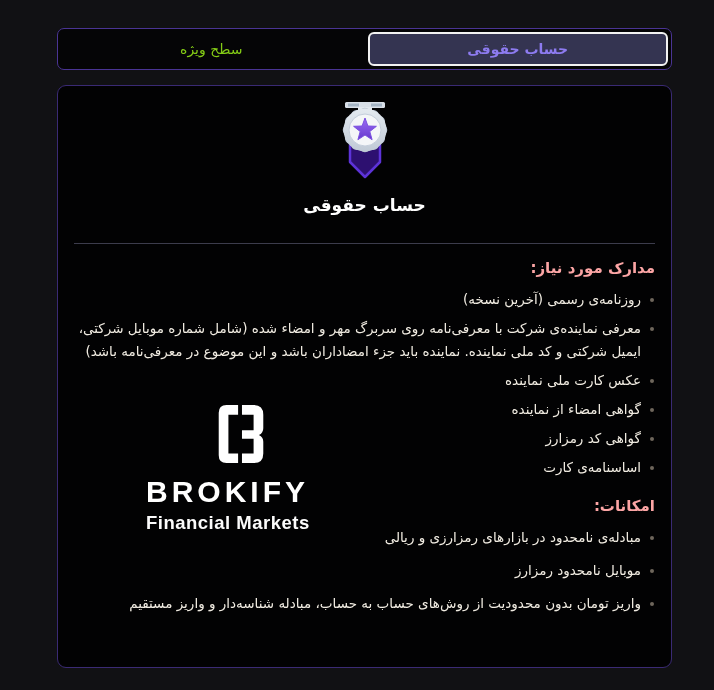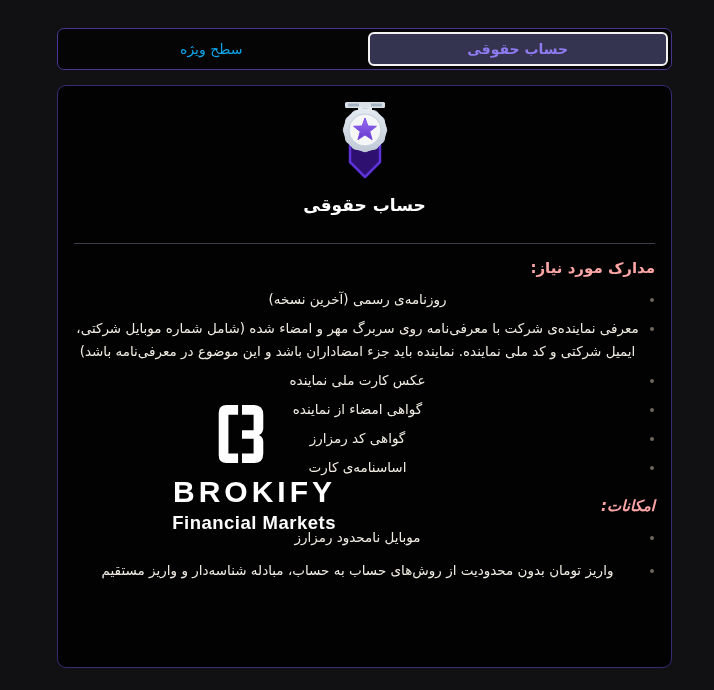--- a/index.html
+++ b/index.html
@@ -12,21 +12,21 @@
   }
   
   .tabbar {
     position:absolute; left:57px; top:28px; width:615px; height:42px;
     border:1px solid #4a3494; border-radius:7px;
     background:#050506;
     display:flex; direction:rtl; align-items:stretch;
   }
   .tab {
     flex:1 1 0; margin:3px; display:flex; align-items:center; justify-content:center;
-    font-size:14px; color:#0ea5e9; border-radius:6px; cursor:pointer;
+    font-size:14px; color:#84cc16; border-radius:6px; cursor:pointer;
     border:2px solid transparent; background:transparent;
   }
   .tab.active {
     background:#343451; border-color:#f2f2f2; color:#8d7bf0; font-weight:600;
   }
   
   .card {
     position:absolute; left:57px; top:85px; width:615px; height:583px;
     border:1px solid #3a2a74; border-radius:9px;
     background:#020203; direction:rtl;
@@ -36,31 +36,31 @@
   .card-title {
     text-align:center; font-size:17px; font-weight:bold; color:#ffffff;
     margin-top:7px;
   }
   .divider { border:none; border-top:1px solid #3c3c4c; margin-top:28px; }
   .sec-heading { font-size:15px; font-weight:bold; color:#fca5a5; margin-top:15px; }
   ul.blist { list-style:none; margin-top:11px; }
   ul.blist li {
     position:relative; padding-right:14px;
     font-size:13.5px; line-height:23px; color:#f1ece2;
-    margin-bottom:6px; text-align:center;
+    margin-bottom:6px; text-align:right;
   }
   ul.blist li::before {
     content:""; position:absolute; right:1px; top:9.5px;
     width:4px; height:4px; border-radius:50%; background:#6e665c;
   }
   ul.blist.features li { margin-bottom:10px; }
   
   .logo {
     position:absolute; left:88px; top:316px; width:190px;
-    direction:ltr; text-align:right; color:#ffffff;
+    direction:ltr; text-align:left; color:#ffffff;
   }
   .logo-mark { display:block; margin:0 auto; }
   .logo-name {
     font-family:"Liberation Sans", sans-serif;
     font-size:30px; font-weight:700; letter-spacing:4px;
     margin-top:9px; white-space:nowrap;
   }
   .logo-tagline {
     font-family:"Liberation Sans", sans-serif;
     font-size:18.5px; font-weight:700; letter-spacing:0.5px;
@@ -118,23 +118,24 @@
 
   <ul class="blist">
     <li>روزنامه‌ی رسمی (آخرین نسخه)</li>
     <li>معرفی نماینده‌ی شرکت با معرفی‌نامه روی سربرگ مهر و امضاء شده (شامل شماره موبایل شرکتی، ایمیل شرکتی و کد ملی نماینده. نماینده باید جزء امضاداران باشد و این موضوع در معرفی‌نامه باشد)</li>
     <li>عکس کارت ملی نماینده</li>
     <li>گواهی امضاء از نماینده</li>
     <li>گواهی کد رمزارز</li>
     <li>اساسنامه‌ی کارت</li>
   </ul>
 
-  <div class="sec-heading" style="margin-top:18px;font-style:italic;">امکانات:</div>
+  <div class="sec-heading" style="margin-top:18px;">امکانات:</div>
 
   <ul class="blist features">
+    <li>مبادله‌ی نامحدود در بازارهای رمزارزی و ریالی</li>
     <li>موبایل نامحدود رمزارز</li>
     <li>واریز تومان بدون محدودیت از روش‌های حساب به حساب، مبادله شناسه‌دار و واریز مستقیم</li>
   </ul>
 
   <div class="logo">
     <svg class="logo-mark" width="62" height="64" viewBox="0 0 64 66">
       <g fill="#ffffff">
 
         <path d="M29 3 H17 Q9 3 9 11 V55 Q9 63 17 63 H29 V53 H19 V13 H29 Z"></path>
 

